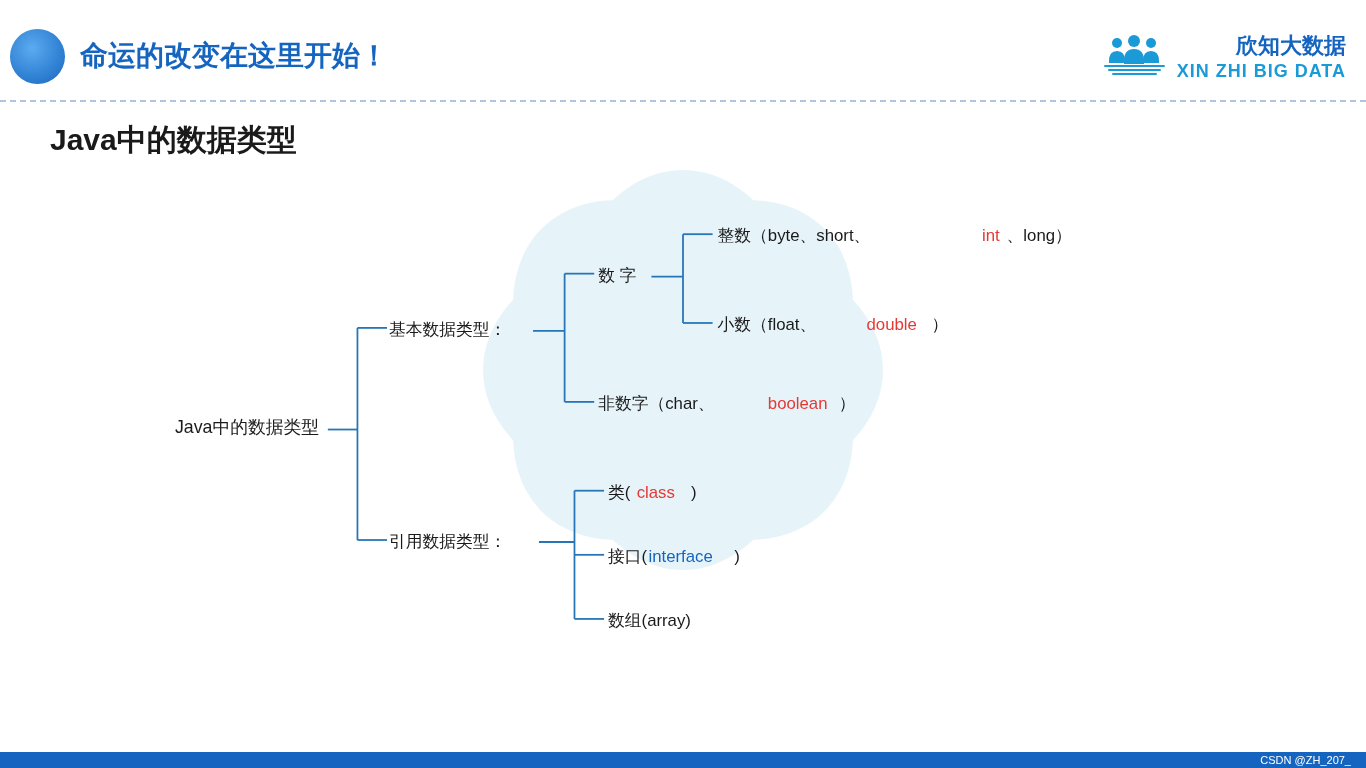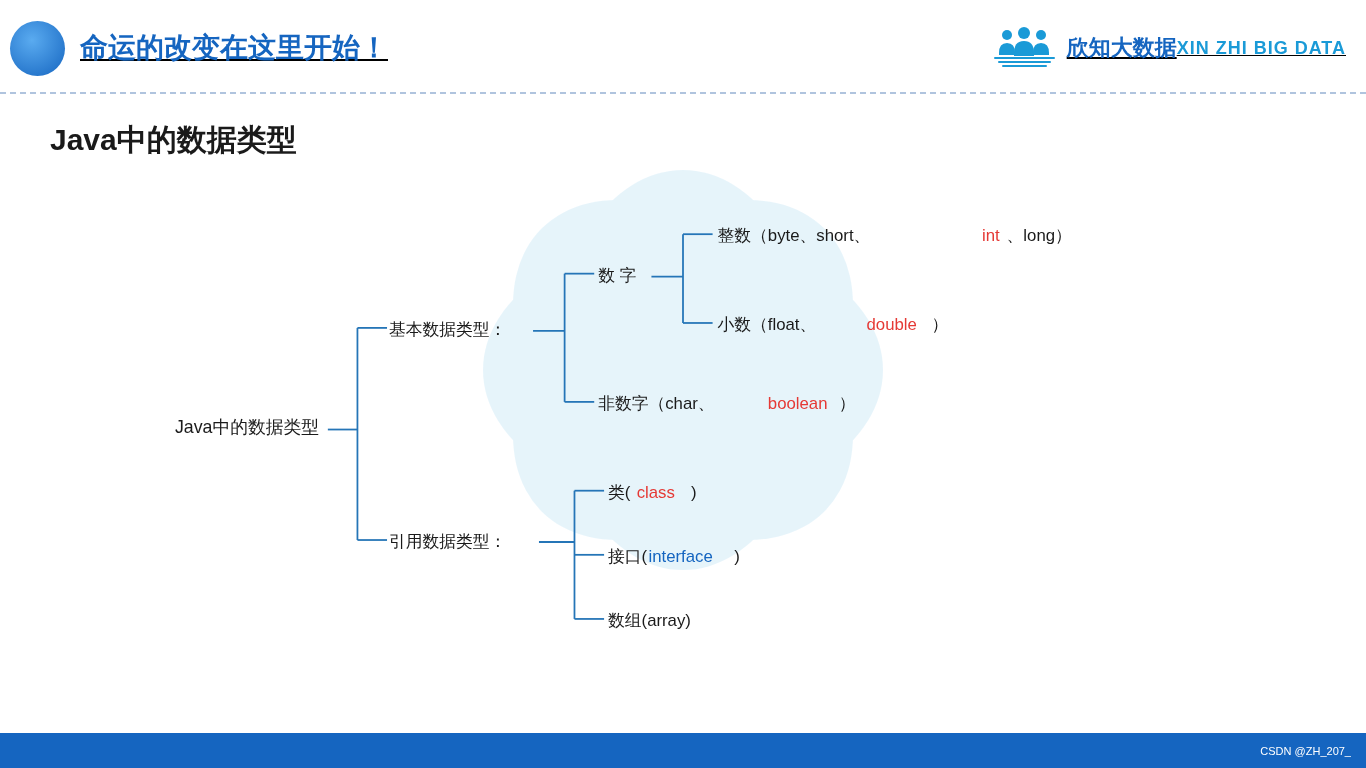--- a/index.html
+++ b/index.html
@@ -8,29 +8,28 @@
       height: 768px;
       background: #ffffff;
       font-family: 'Microsoft YaHei', 'SimHei', Arial, sans-serif;
       overflow: hidden;
       position: relative;
     }
 
     
     .header {
       position: absolute;
-      top: 4px; left: 0; right: 0;
+      top: 12px; left: 0; right: 0;
       height: 90px;
       background: #fff;
       border-bottom: 2px dashed #b0c4de;
       display: flex;
       align-items: center;
       justify-content: space-between;
       padding: 0 20px 0 10px;
-      text-decoration: underline;
     }
     .header-left {
       display: flex;
       align-items: center;
       gap: 15px;
     }
     .header-circle {
       width: 55px;
       height: 55px;
       background: radial-gradient(circle at 40% 35%, #5aabf0, #1565c0);
@@ -42,22 +41,22 @@
       font-weight: bold;
       color: #1565c0;
     }
     .header-right {
       display: flex;
       align-items: center;
       gap: 10px;
     }
     .logo-text {
       display: flex;
-      flex-direction: row;
-      align-items: center;
+      flex-direction: column;
+      align-items: flex-end;
     }
     .logo-text-cn {
       font-size: 22px;
       font-weight: bold;
       color: #1565c0;
     }
     .logo-text-en {
       font-size: 18px;
       color: #1a9ad7;
       letter-spacing: 1px;
@@ -92,21 +91,21 @@
       top: 175px;
       left: 60px;
       right: 60px;
       bottom: 80px;
     }
 
     
     .footer {
       position: absolute;
       bottom: 0; left: 0; right: 0;
-      height: 35px;
+      height: 16px;
       background: #1565c0;
       display: flex;
       align-items: center;
       justify-content: flex-end;
       padding-right: 15px;
     }
     .footer-text {
       color: #fff;
       font-size: 11px;
     }

